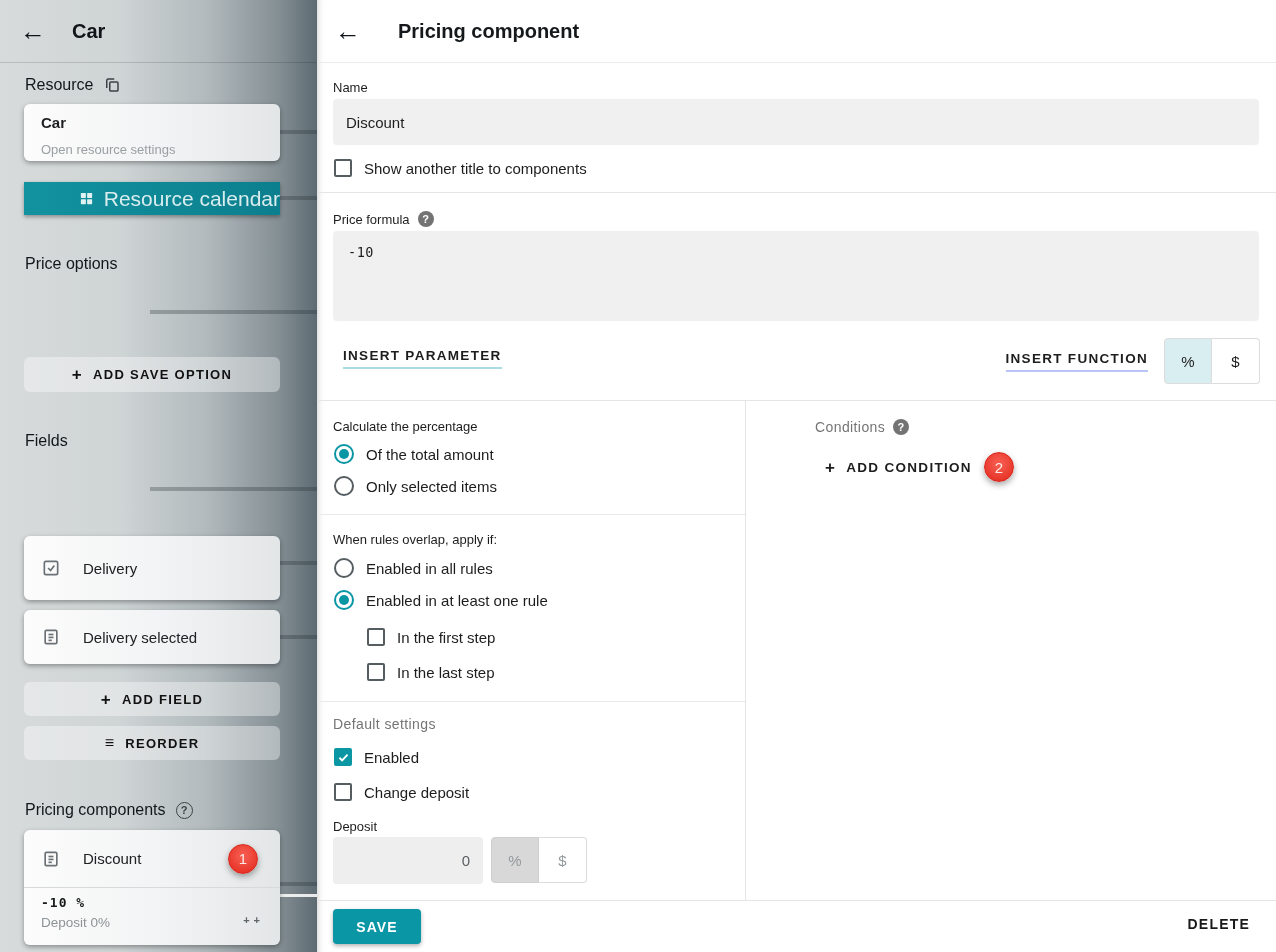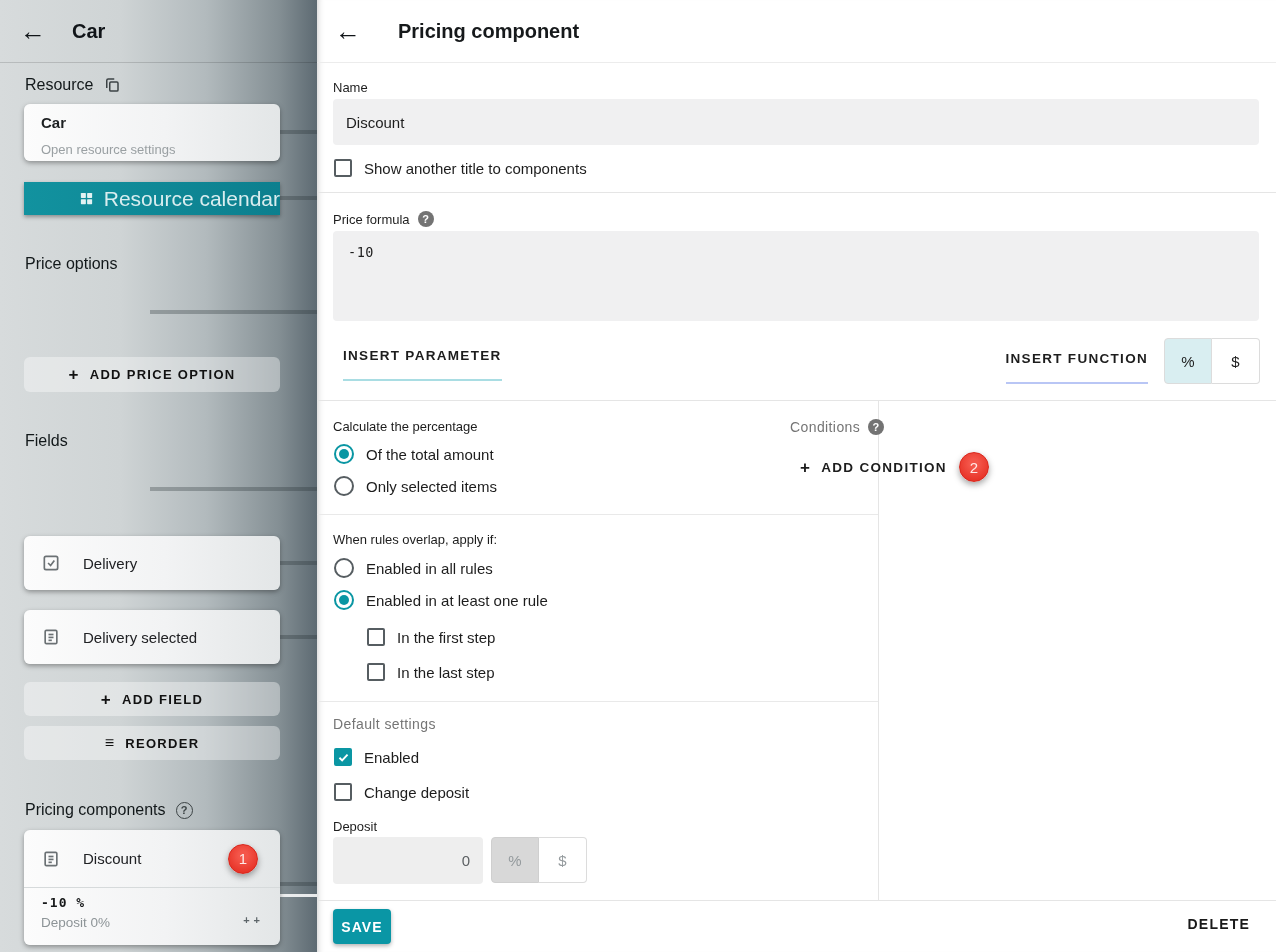--- a/index.html
+++ b/index.html
@@ -67,41 +67,41 @@
 
   .chk { width:18px; height:18px; border:2px solid #565d61; border-radius:2px; flex:none; background:#fff; }
   .chk.checked { border-color:#0a96a3; background:#0a96a3; display:flex; align-items:center; justify-content:center; }
   .radio { width:20px; height:20px; border:2px solid #565d61; border-radius:50%; flex:none; position:relative; background:transparent; }
   .radio.sel { border-color:#0a96a3; }
   .radio.sel::after { content:""; position:absolute; left:3px; top:3px; width:10px; height:10px;
     border-radius:50%; background:#0a96a3; }
   .opt-row { position:absolute; display:flex; align-items:center; gap:12px; font-size:15px; color:#1d1d1d; cursor:pointer; }
 
   .uc-btn { font-size:13.5px; font-weight:700; letter-spacing:1.3px; color:#1d1d1d; cursor:pointer;
-    padding-bottom:16px; display:inline-flex; align-items:center; gap:10px; }
+    padding-bottom:4px; display:inline-flex; align-items:center; gap:10px; }
   .ul-teal { border-bottom:2px solid #a9dde3; }
   .ul-blue { border-bottom:2px solid #b9c6f5; }
 
   .toggle { display:flex; }
   .toggle .tg { width:48px; height:46px; display:flex; align-items:center; justify-content:center;
     font-size:15px; border:1px solid #dcdcdc; background:#fff; cursor:pointer; }
   .toggle .tg:first-child { border-radius:4px 0 0 4px; }
   .toggle .tg:last-child { border-radius:0 4px 4px 0; border-left:none; }
   .toggle .tg.on { background:#d9eef1; }
   .toggle.disabled .tg { color:#949a9d; }
   .toggle.disabled .tg.on { background:#d8d8d8; border-color:#cfcfcf; }
 
-  .col-left { position:absolute; left:0; top:400px; width:562px; height:500px; border-right:1px solid #e5e5e5; }
-  .col-right { position:absolute; left:455px; top:400px; right:0; height:500px; }
+  .col-left { position:absolute; left:0; top:400px; width:429px; height:500px; border-right:1px solid #e5e5e5; }
+  .col-right { position:absolute; left:480px; top:400px; right:0; height:500px; }
   .sub-divider { position:absolute; left:0; right:0; height:1px; background:#e9e9e9; }
   .gray-label { font-size:14px; color:#757575; letter-spacing:0.4px; }
   .help-filled { width:16px; height:16px; border-radius:50%; background:#737373; color:#fff; font-size:11px;
     font-weight:700; display:inline-flex; align-items:center; justify-content:center; margin-left:8px; }
 
-  .save-btn { position:absolute; left:16px; top:909px; width:58px; height:35px; border:none; border-radius:4px;
+  .save-btn { position:absolute; left:16px; top:909px; width:88px; height:35px; border:none; border-radius:4px;
     background:#0a96a5; color:#fff; font-size:14px; font-weight:700; letter-spacing:1.1px;
     box-shadow:0 2px 4px rgba(0,0,0,0.3); cursor:pointer; font-family:"Liberation Sans",sans-serif; }
   .delete-btn { position:absolute; right:26px; top:916px; font-size:14px; font-weight:700; letter-spacing:1.2px;
     color:#1a1a1a; cursor:pointer; }
   .plus-glyph { font-size:17px; font-weight:700; line-height:1; }
 </style>
 </head>
 <body>
 
 <div class="screen">
@@ -145,27 +145,27 @@
           <rect x="13" y="13" width="8" height="8" rx="1"></rect>
       </svg>
       <span>Resource calendar</span>
     </div>
 
     <div class="sb-label" style="top:255px">Price options</div>
 
 
     <div class="ghost-btn" style="top:357px;height:35px">
       <span class="plus-glyph">+</span>
-      <span>ADD PRICE OPTION</span>
+      <span>ADD SAVE OPTION</span>
     </div>
 
     <div class="sb-label" style="top:432px">Fields</div>
 
 
-    <div class="card" style="top:536px;height:54px">
+    <div class="card" style="top:536px;height:64px">
       <div class="card-row">
         <svg class="icon-svg" width="20" height="20" viewBox="0 0 24 24" fill="none" stroke="#6b7174" stroke-width="2">
           <rect x="4" y="4" width="16" height="16" rx="2"></rect>
             <path d="M8.5 12l3 3 4.5-6"></path>
         </svg>
         <span class="card-title">Delivery</span>
       </div>
     </div>
 
     <div class="card" style="top:610px;height:54px">

